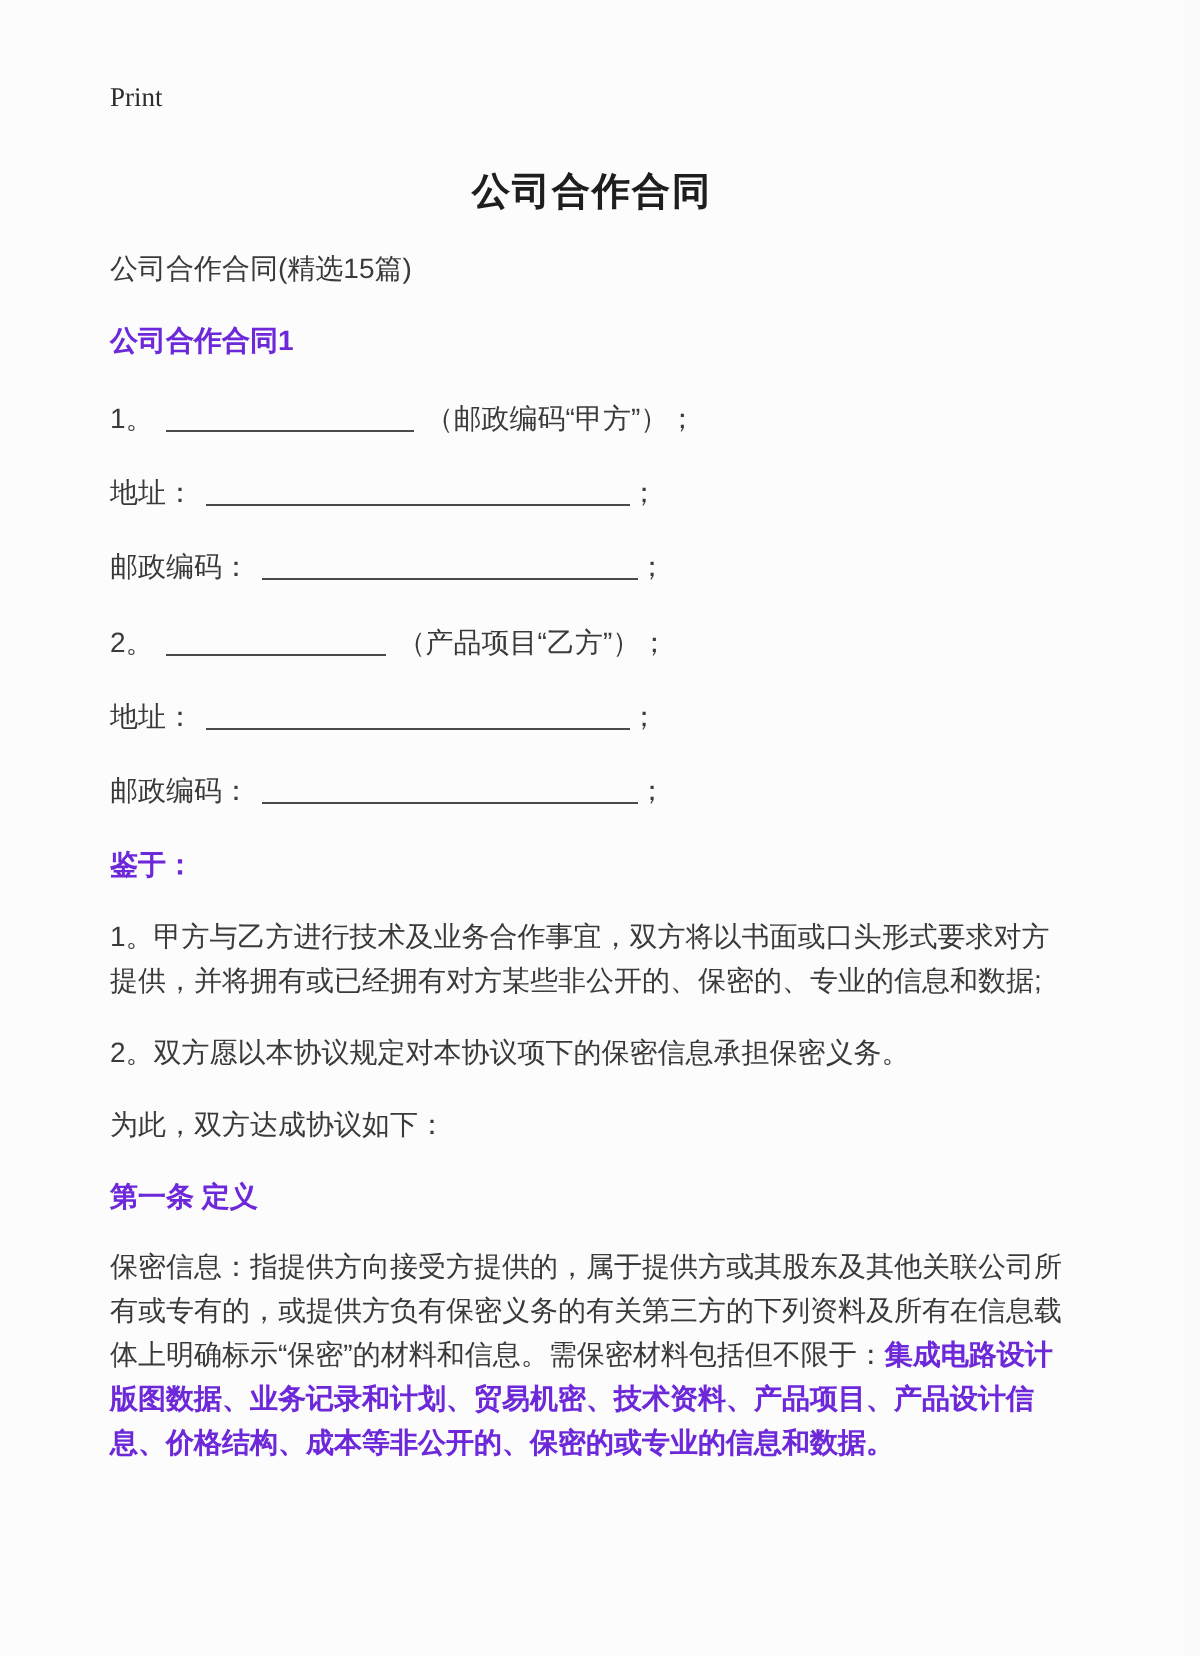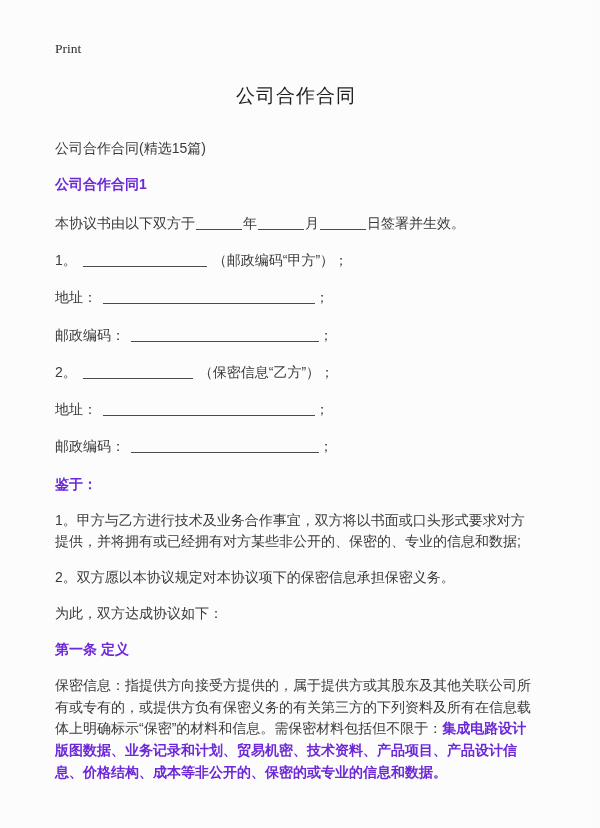--- a/index.html
+++ b/index.html
@@ -17,24 +17,24 @@
   .print {
     display:inline-block;
     font-family:"Liberation Serif", serif;
     font-size:13.5px;
     color:#2d2d2d;
     margin:0 0 10px 0;
     cursor:pointer;
   }
   .doc-title {
     font-size:19px;
-    font-weight:normal;
+    font-weight:bold;
     color:#1e1e1e;
     text-align:center;
-    margin:16px 0 29px 0;
+    margin:16px 0 15px 0;
     letter-spacing:1px;
   }
   p { margin:14px 0; line-height:1.56; }
   .bold { font-weight:bold; color:#6d28d9; }
   .blank-row { margin:17px 0; line-height:1.45; white-space:nowrap; }
   .blank {
     display:inline-block;
     height:13px;
     border-bottom:1px solid #4a4a4a;
     vertical-align:-2px;
@@ -53,38 +53,35 @@
 
   <span class="print">Print</span>
 
   <div class="doc-title">公司合作合同</div>
 
   <p>公司合作合同(精选15篇)</p>
 
 
   <p class="bold">公司合作合同1</p>
 
-  <div class="blank-row">
-    <span>本协议书由以下双方于</span><span class="blank date"></span><span>年</span><span class="blank date"></span><span>月</span><span class="blank date"></span><span>日签署并生效。</span>
-  </div>
 
   <div class="blank-row">
     <span>1。</span><span class="blank party1"></span><span>（邮政编码“甲方”）；</span>
   </div>
 
   <div class="blank-row">
     <span>地址：</span><span class="blank addr"></span><span>；</span>
   </div>
 
   <div class="blank-row">
     <span>邮政编码：</span><span class="blank post"></span><span>；</span>
   </div>
 
   <div class="blank-row">
-    <span>2。</span><span class="blank party2"></span><span>（保密信息“乙方”）；</span>
+    <span>2。</span><span class="blank party2"></span><span>（产品项目“乙方”）；</span>
   </div>
 
   <div class="blank-row">
     <span>地址：</span><span class="blank addr"></span><span>；</span>
   </div>
 
   <div class="blank-row">
     <span>邮政编码：</span><span class="blank post"></span><span>；</span>
   </div>
 

